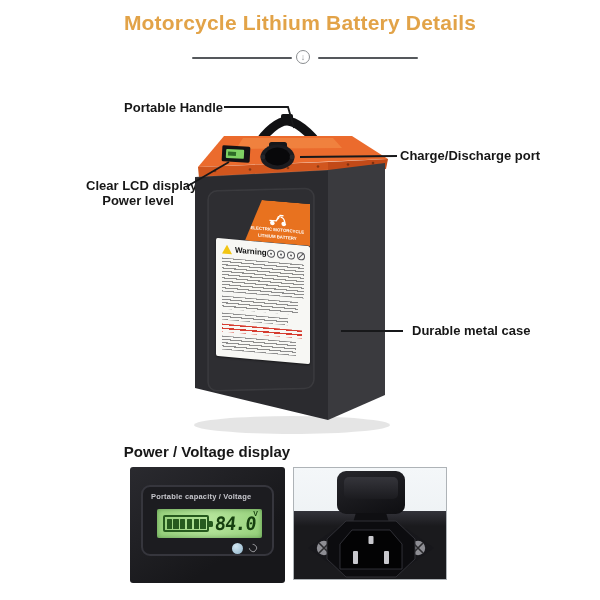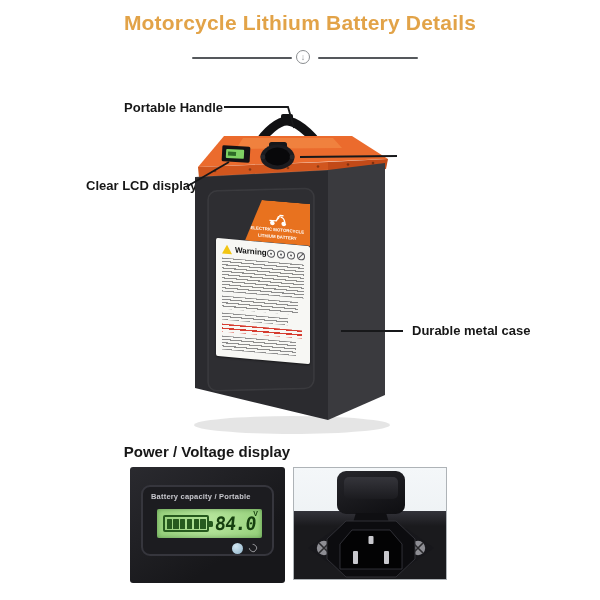--- a/index.html
+++ b/index.html
@@ -169,30 +169,32 @@
   </div>
 
   <svg class="overlay" width="600" height="600" viewBox="0 0 600 600">
     <path d="M224 107 L288 107 L294 128" fill="none" stroke="#17181a" stroke-width="1.8"></path>
     <path d="M397 156 L300 157" fill="none" stroke="#17181a" stroke-width="1.8"></path>
     <path d="M186 187 L229 162" fill="none" stroke="#17181a" stroke-width="1.8"></path>
     <path d="M403 331 L341 331" fill="none" stroke="#17181a" stroke-width="1.8"></path>
   </svg>
 
   <div class="callout co-handle">Portable Handle</div>
+  <div class="callout co-charge">Charge/Discharge port</div>
   <div class="callout co-lcd">
     <div>Clear LCD display</div>
+    <div>Power level</div>
   </div>
   <div class="callout co-case">Durable metal case</div>
 
   <div class="caption cap-l">Power / Voltage display</div>
 
   <div class="meter">
     <div class="meter-bezel"></div>
-    <div class="meter-title">Battery capacity / Portable</div>
+    <div class="meter-title">Portable capacity / Voltage</div>
     <div class="lcd">
       <div class="batt">
         <div class="seg"></div>
         <div class="seg"></div>
         <div class="seg"></div>
         <div class="seg"></div>
         <div class="seg"></div>
         <div class="seg"></div>
       </div>
       <div class="volt">84.0</div>

